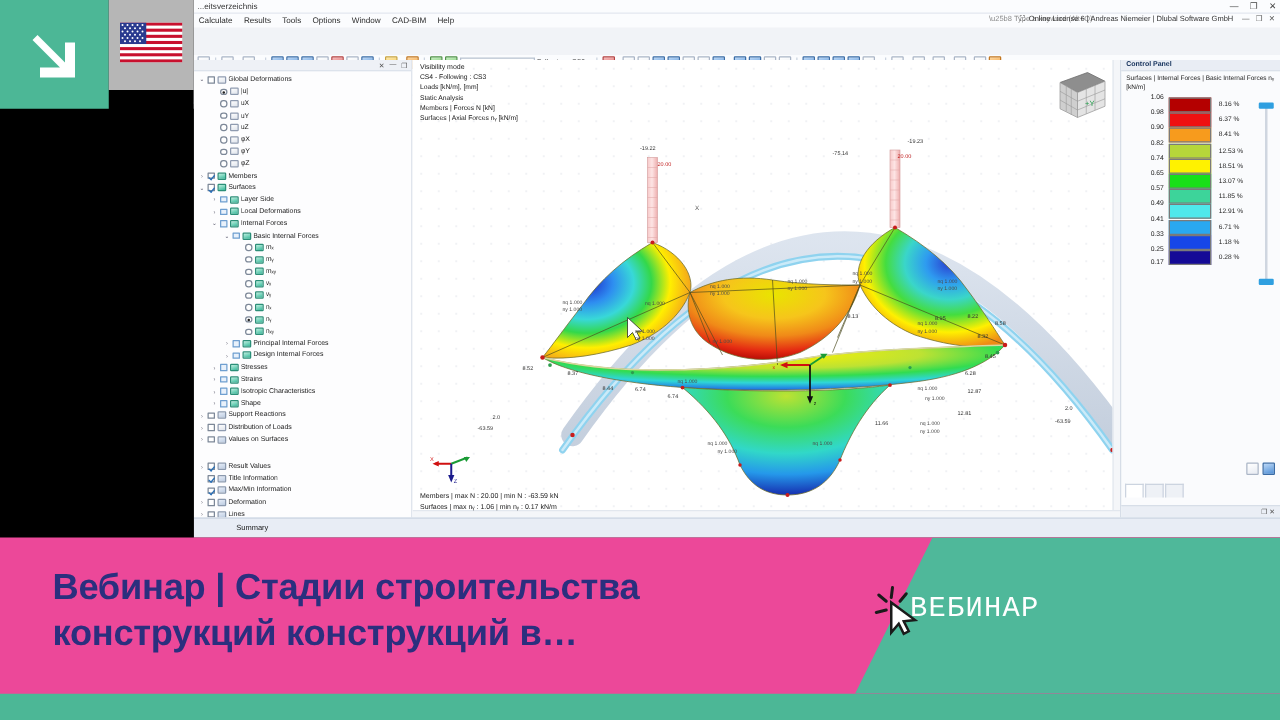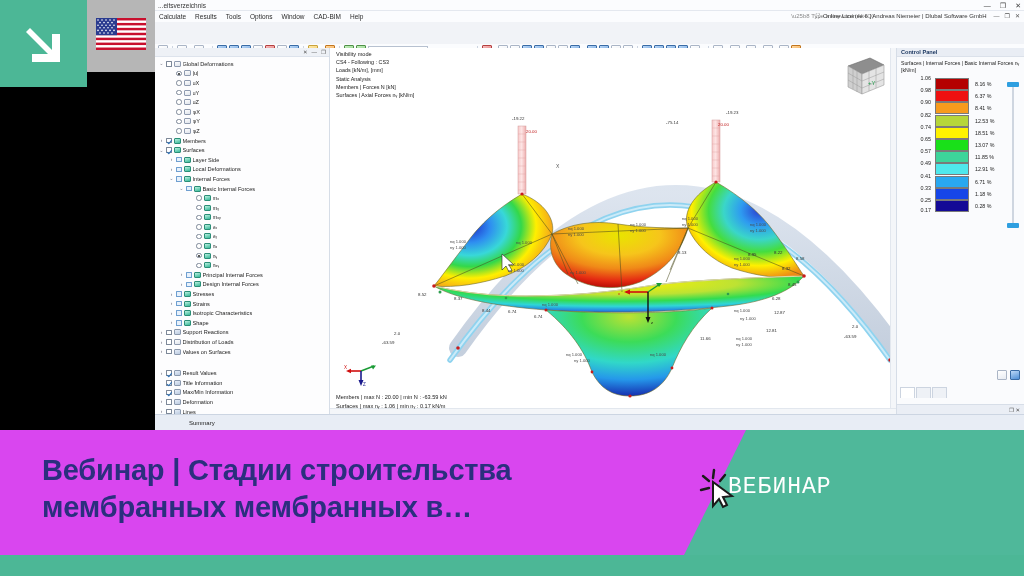--- a/index.html
+++ b/index.html
@@ -183,21 +183,21 @@
     position:absolute; right:6px; top:48px; width:70px; height:70px; border-radius:50%;
     background:#2b2f72; z-index:32; display:flex; flex-direction:column;
     align-items:center; justify-content:center; gap:2px;
   }
   .dl-mark { width:40px; height:20px; }
   .dl-text { color:#fff; font-size:13px; font-weight:bold; letter-spacing:0.2px;}
 
   
   .banner {
     position:absolute; left:0; bottom:0; width:1024px; height:146px;
-    background:#d946ef; z-index:40; overflow:hidden;
+    background:#ec4899; z-index:40; overflow:hidden;
   }
   .banner-green {
     position:absolute; right:0; top:0; width:340px; height:125px;
     background:#4fb89a;
     clip-path:polygon(62px 0, 340px 0, 340px 125px, 0 125px);
   }
   .banner-strip {
     position:absolute; left:0; bottom:0; width:1024px; height:21px; background:#4cb796;
   }
   .banner-title {
@@ -978,21 +978,21 @@
           <circle cx="16" cy="15" r="0.8"></circle>
       </g>
     </svg>
   </div>
 
 
   <div class="banner">
     <div class="banner-green"></div>
     <div class="banner-title">
       <div>Вебинар | Стадии строительства</div>
-      <div>мембранных мембранных в…</div>
+      <div>конструкций конструкций в…</div>
     </div>
     <svg class="cursor-icon" viewBox="0 0 46 46">
       <g stroke="#1a1a1a" stroke-width="2.4" stroke-linecap="round">
         <line x1="16" y1="4" x2="15" y2="12"></line>
         <line x1="5" y1="10" x2="11" y2="15"></line>
         <line x1="3" y1="24" x2="11" y2="22"></line>
         <line x1="27" y1="9" x2="22" y2="15"></line>
       </g>
       <path d="M 15,16 L 15,40 L 21,33 L 25,41 L 29,39 L 25,31 L 34,30 Z" fill="#ffffff" stroke="#1a1a1a" stroke-width="2"></path>
     </svg>

